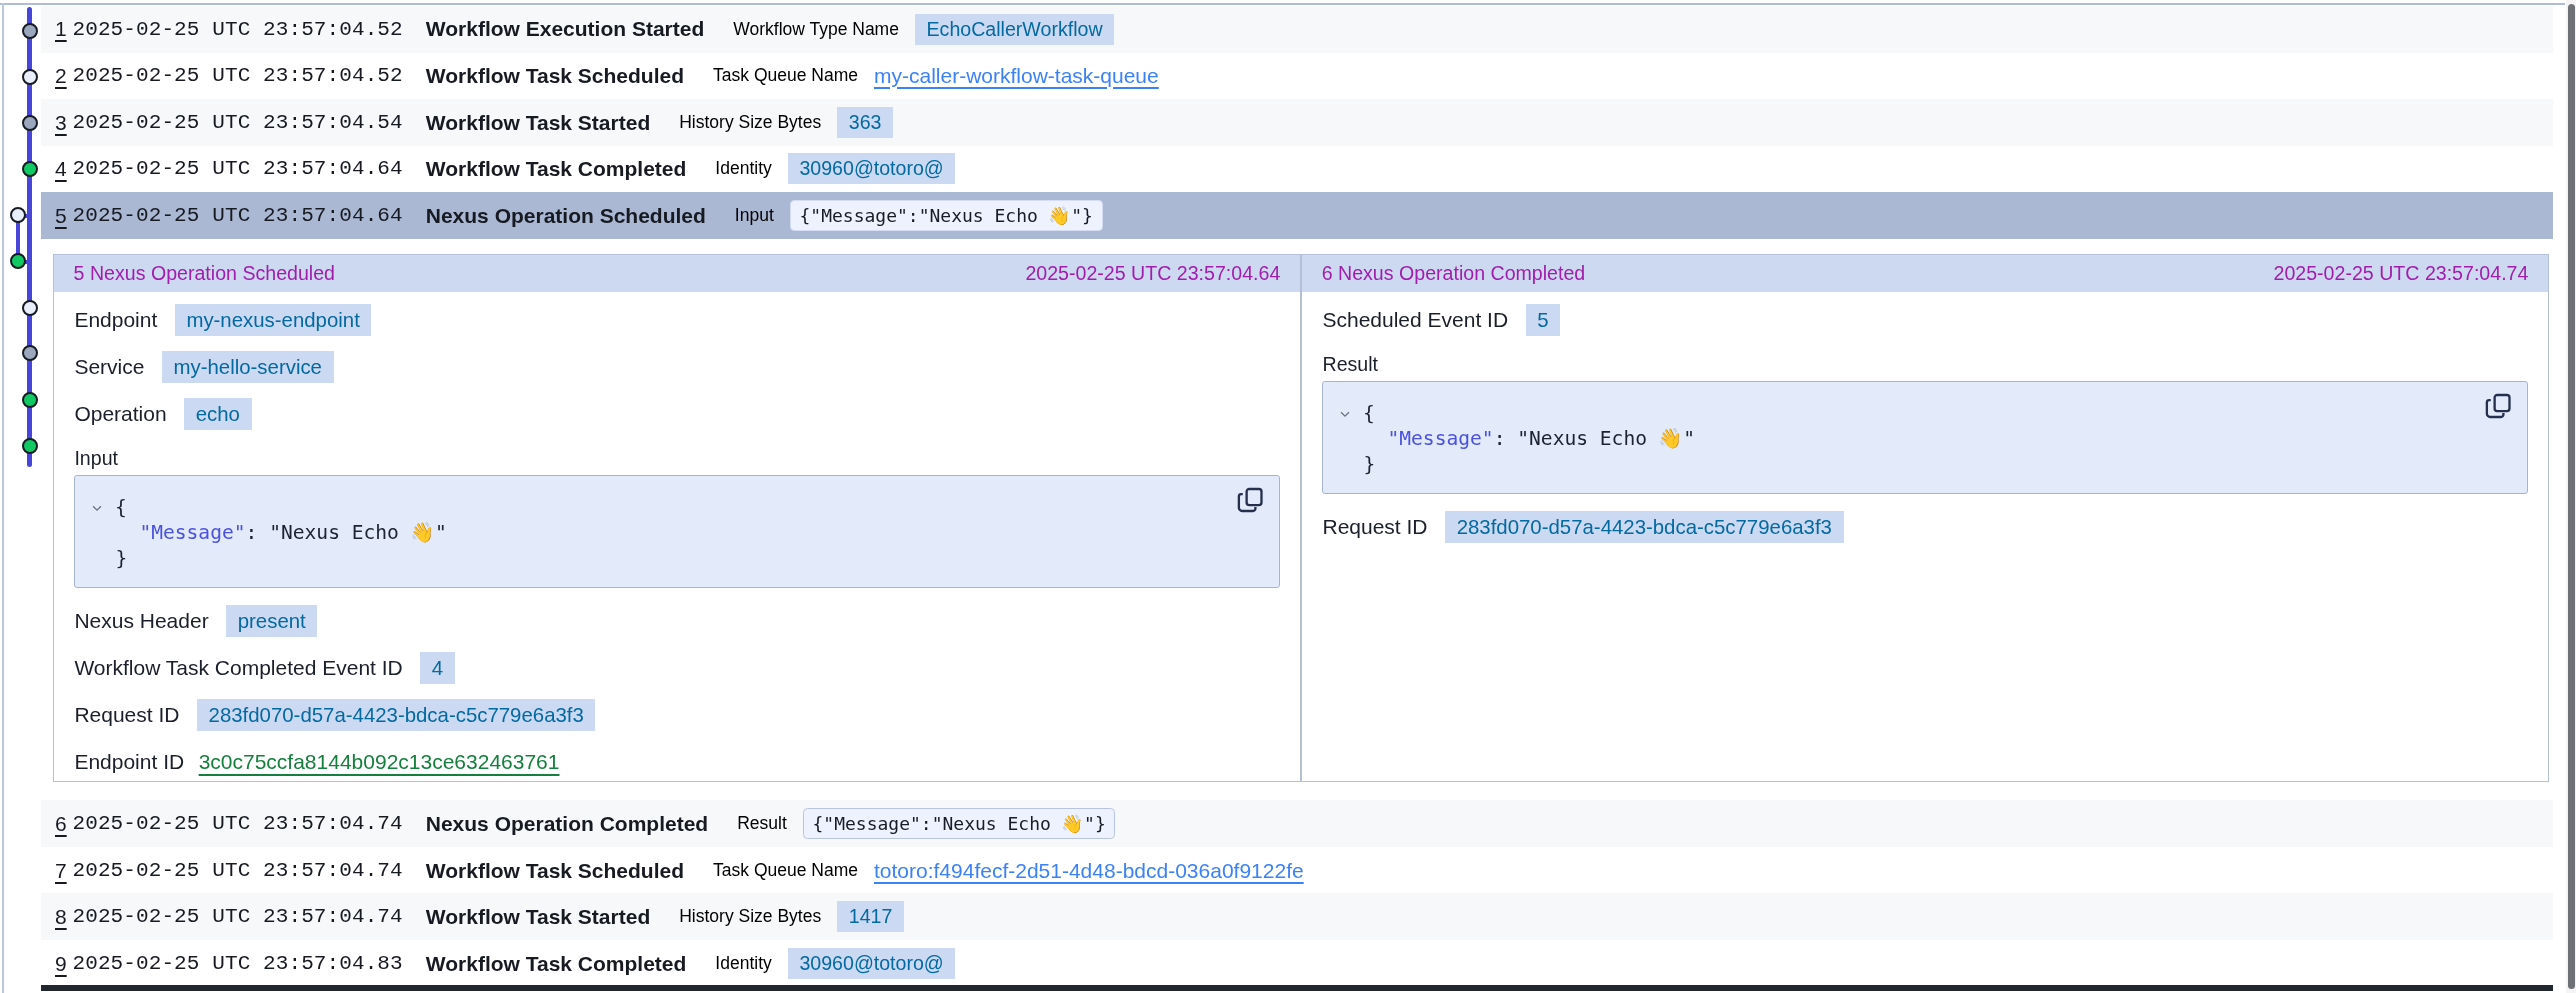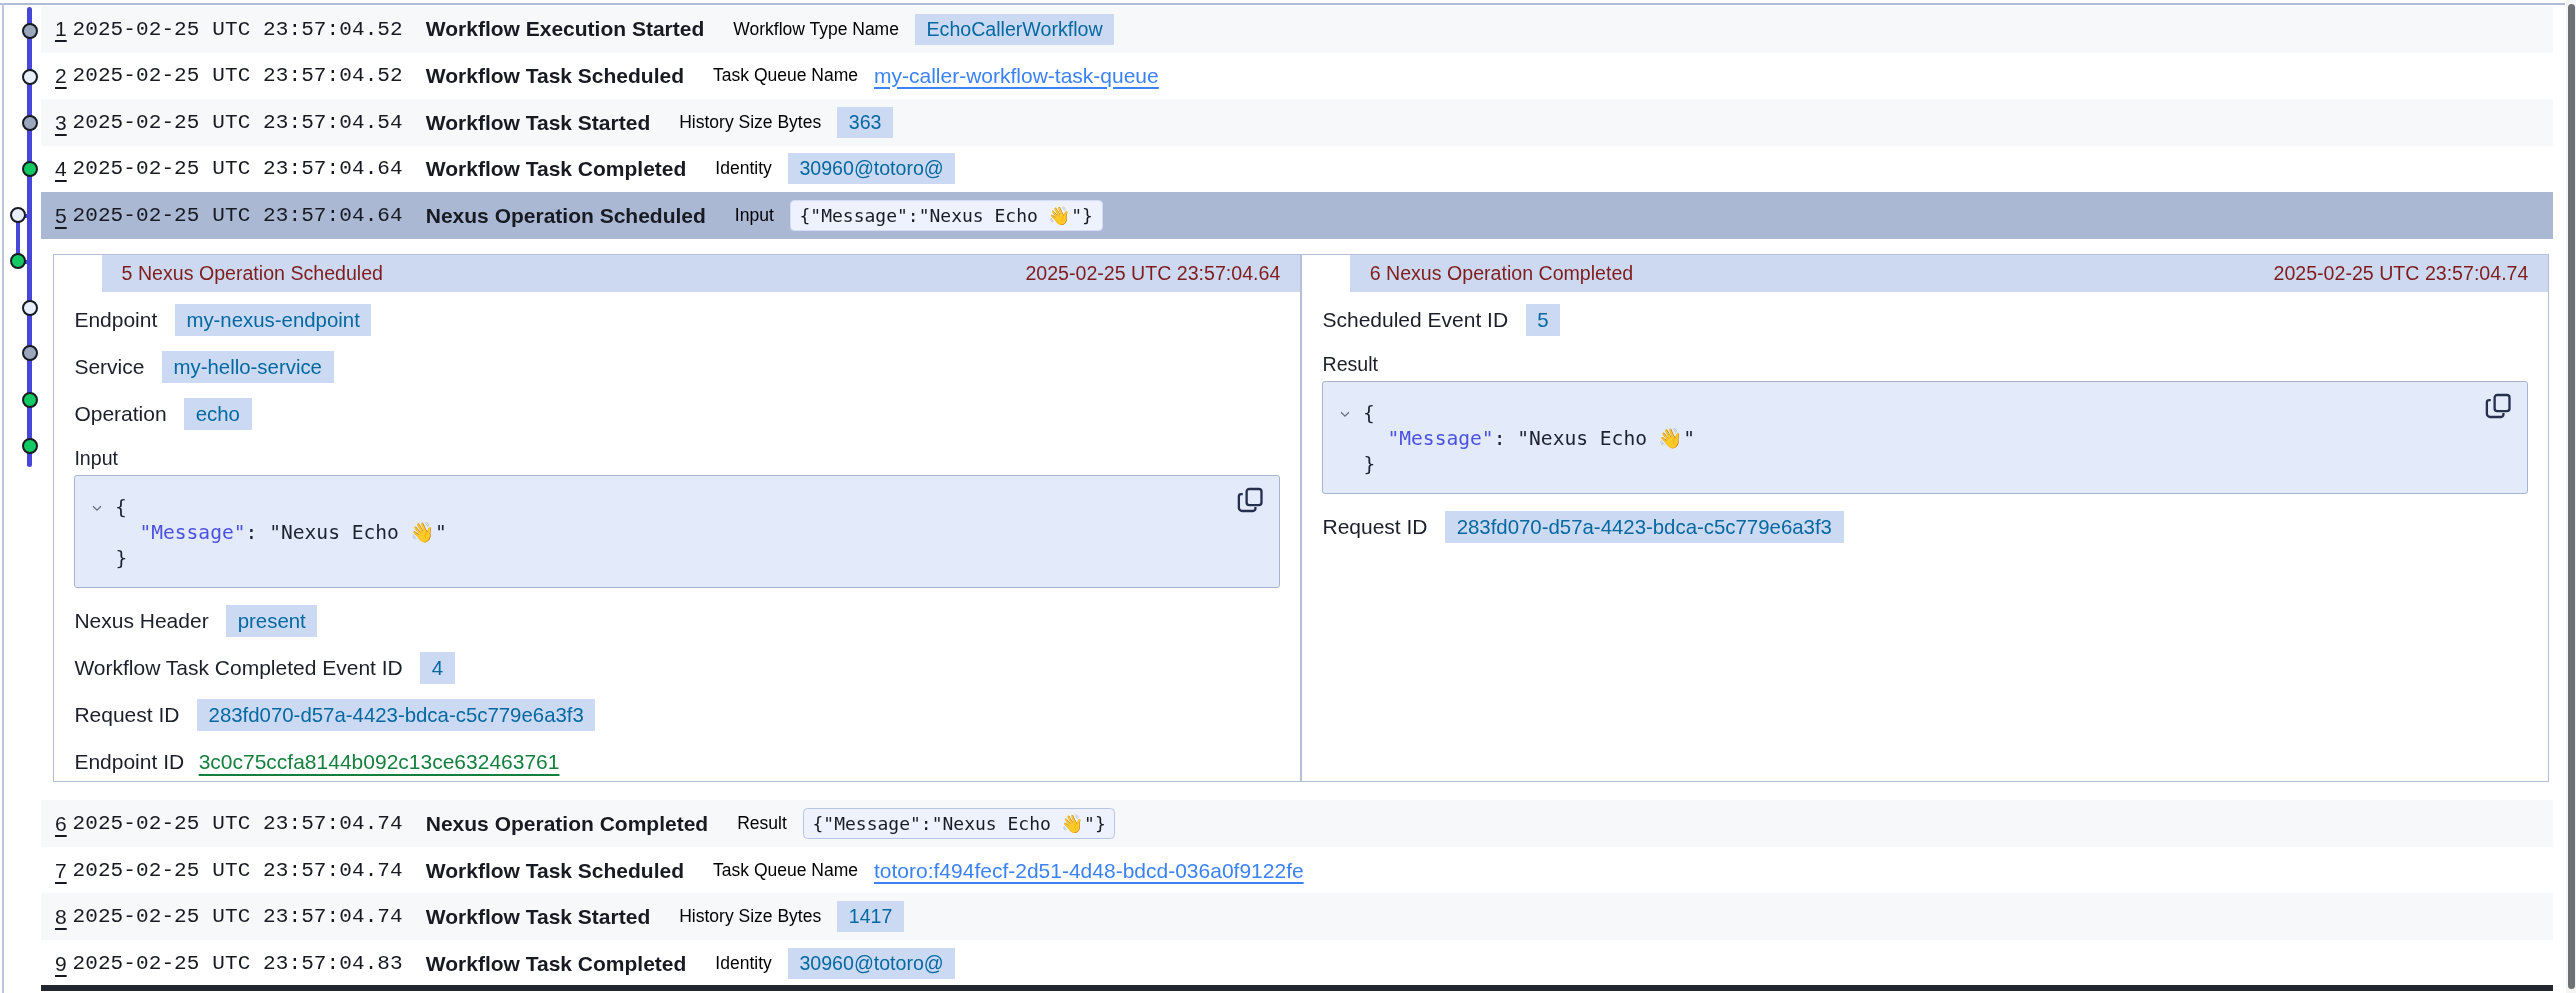--- a/index.html
+++ b/index.html
@@ -27,21 +27,21 @@
   .attr{margin-left:29px;font-size:17.5px;white-space:nowrap;color:#000000;}
   .badge{margin-left:16px;background:#ccd9f2;border-radius:0;padding:5.8px 11.6px;font-size:19.6px;line-height:1;color:#0369a1;white-space:nowrap;}
   .rlink{margin-left:16px;color:#3b82f6;text-decoration:underline;text-underline-offset:4.4px;white-space:nowrap;}
   .chip{margin-left:16px;font-family:"DejaVu Sans Mono",monospace;font-size:18px;background:#edf2fe;border:1.5px solid #b8c5e2;border-radius:4.4px;padding:4.4px 8.7px;white-space:nowrap;color:#181c26;}
   .row.selected .chip{border-color:#d4ddf5;background:#eef2fe;}
 
   
   .panel{position:absolute;left:53px;top:254px;width:2496px;height:528px;border:1.5px solid #b3c0d8;box-sizing:border-box;display:flex;background:#ffffff;}
   .panel-col{flex:1 1 0;display:flex;flex-direction:column;min-width:0;}
   .panel-divider{width:2.2px;background:#b3c0d8;flex:0 0 auto;}
-  .panel-header{height:37px;flex:0 0 auto;background:#ccd9f0;display:flex;align-items:center;justify-content:space-between;padding:0 19.6px;font-size:19.6px;color:#7f1d1d;margin-left:48px;}
+  .panel-header{height:37px;flex:0 0 auto;background:#ccd9f0;display:flex;align-items:center;justify-content:space-between;padding:0 19.6px;font-size:19.6px;color:#a21caf;}
   .panel-body{padding:4.4px 20.4px 0 20.4px;}
   .field{height:47px;display:flex;align-items:center;font-size:21px;color:#1b1f29;}
   .field .badge{font-size:20.4px;}
   .section-label{height:33px;display:flex;align-items:end;font-size:19.6px;color:#1b1f29;padding-bottom:4.4px;}
   .code-block{position:relative;height:113px;background:#e3ebfb;border:1.5px solid #a6b3ce;border-radius:2.9px;box-sizing:border-box;margin-bottom:10.2px;
     font-family:"DejaVu Sans Mono",monospace;font-size:19.6px;line-height:25.5px;color:#1c222e;padding-top:19px;}
   .code-line{white-space:pre;}
   .cl1{padding-left:14.5px;display:flex;align-items:center;}
   .cl1 .chev{margin-right:11px;display:inline-flex;}
   .cl2{padding-left:64px;}

